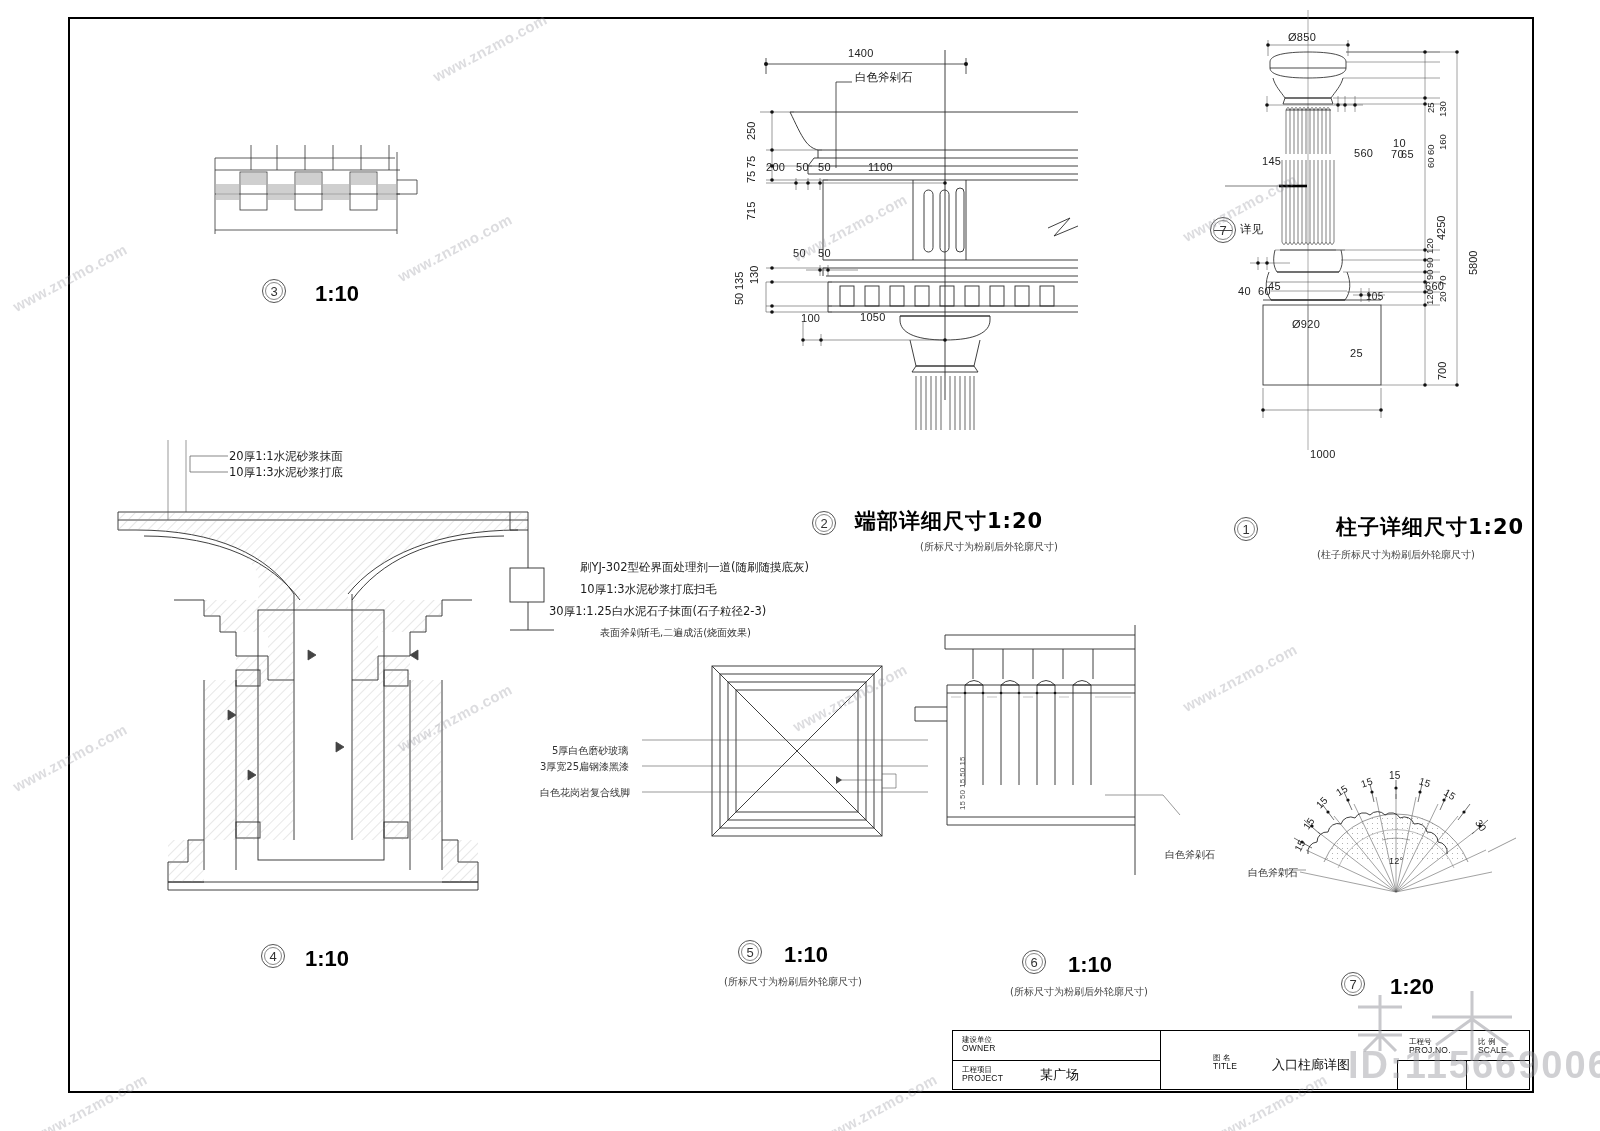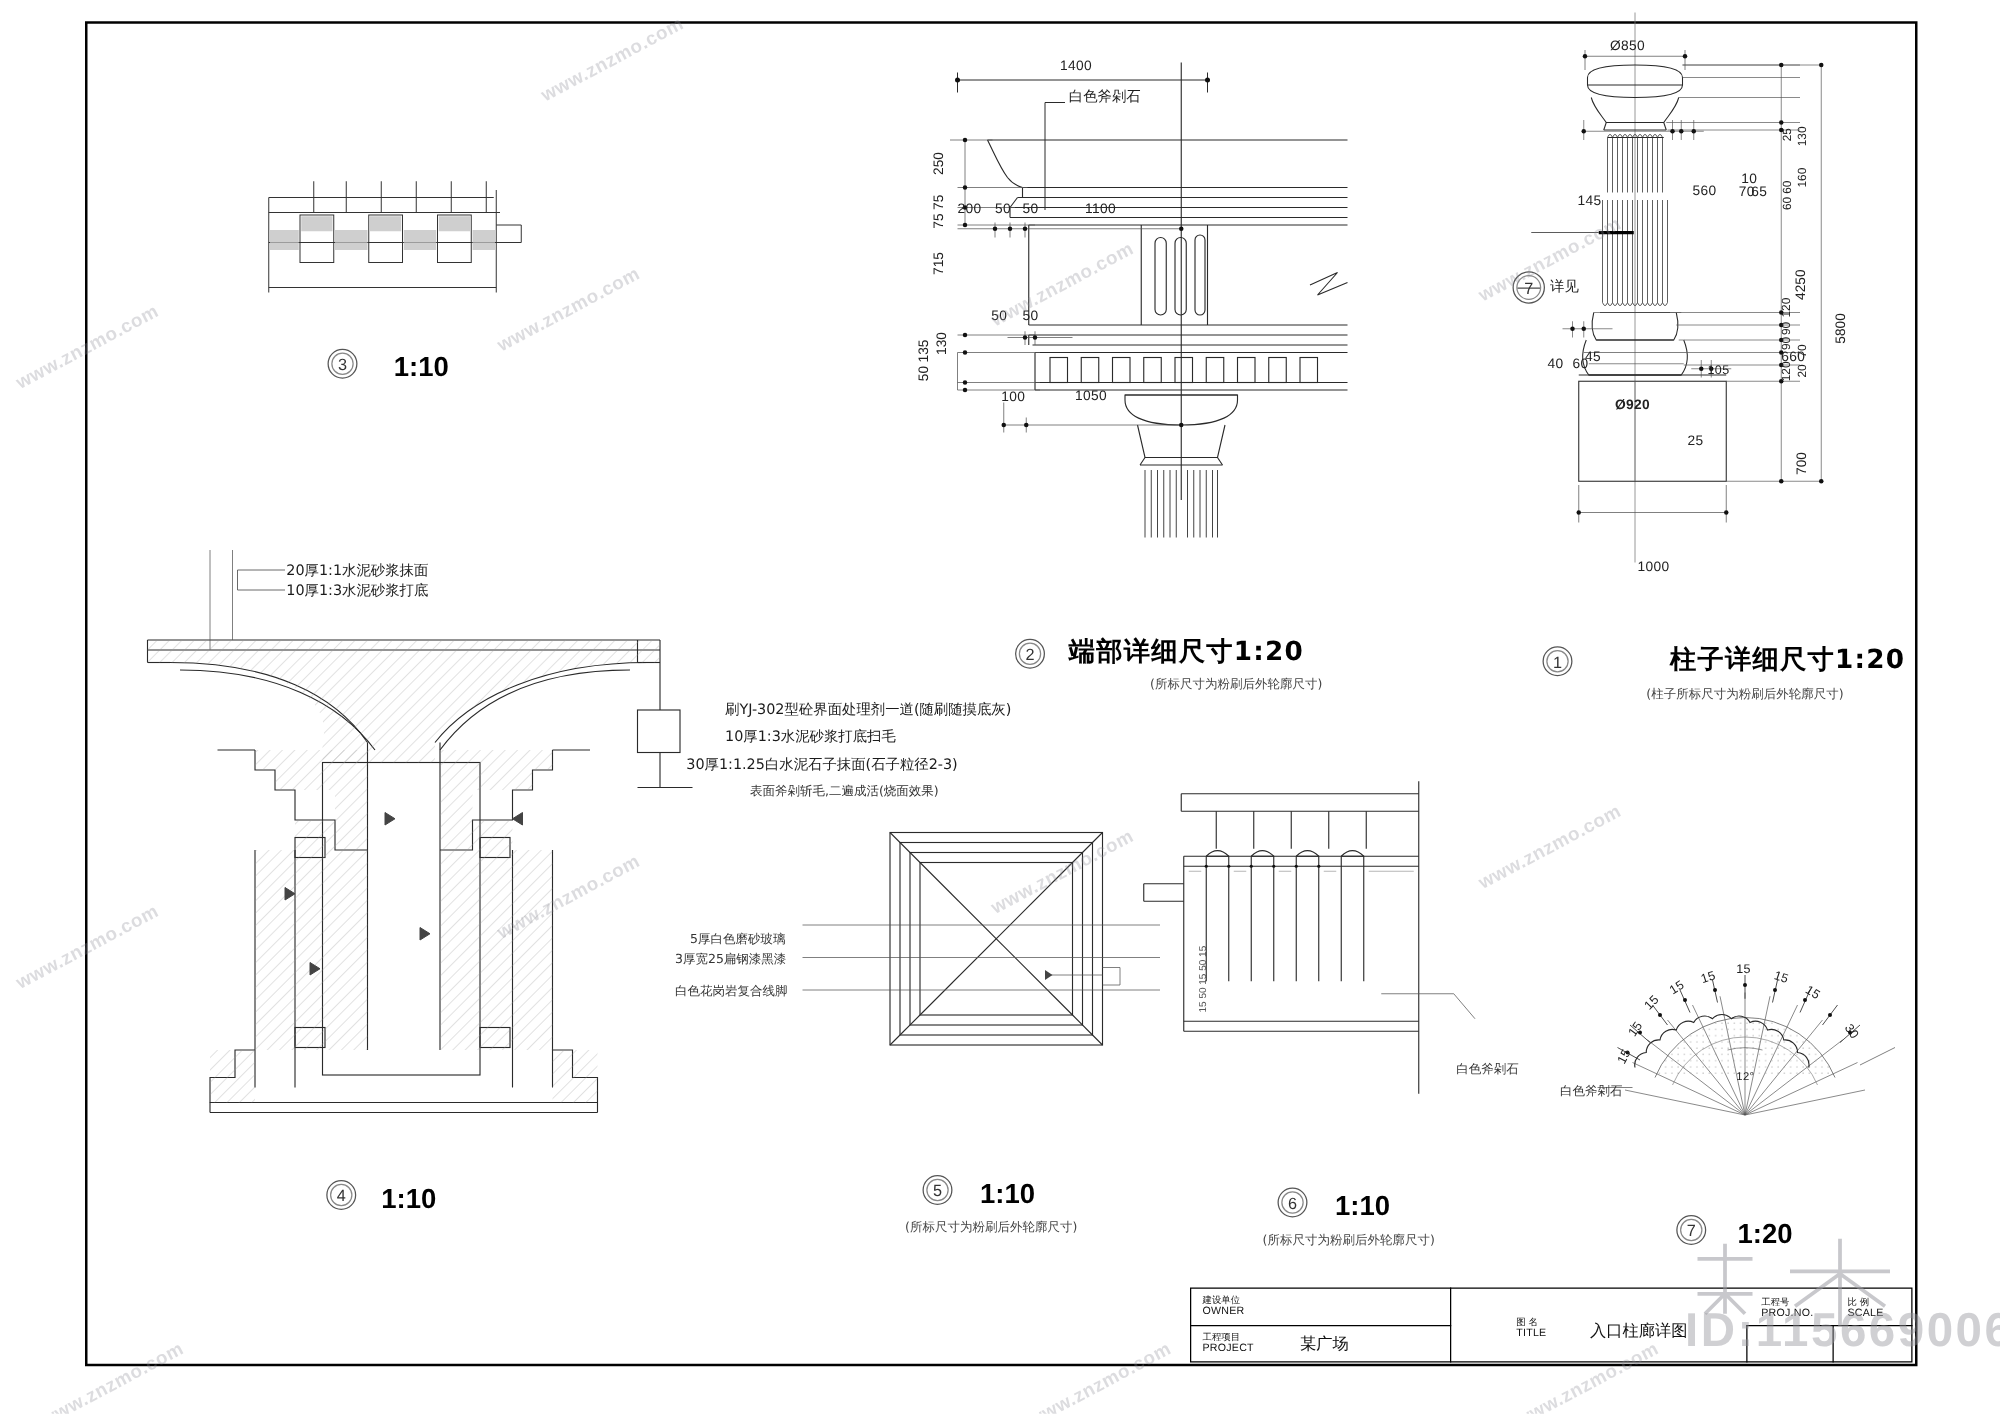--- a/index.html
+++ b/index.html
@@ -376,21 +376,21 @@
   <div class="txt dimv" style="left:1425px;top:113px;font-size:9.5px;">25</div>
   <div class="txt dimv" style="left:1437px;top:150px;font-size:9.5px;">160</div>
   <div class="txt dimv" style="left:1425px;top:155px;font-size:9.5px;">60</div>
   <div class="txt dimv" style="left:1425px;top:168px;font-size:9.5px;">60</div>
   <div class="txt dimv" style="left:1435px;top:240px;">4250</div>
   <div class="txt dimv" style="left:1467px;top:275px;">5800</div>
   <div class="txt dim" style="left:1268px;top:280px;">45</div>
   <div class="txt dim" style="left:1387px;top:280px;padding-left:38px;">660</div>
   <div class="txt dim" style="left:1238px;top:285px;">40</div>
   <div class="txt dim" style="left:1258px;top:285px;">60</div>
-  <div class="txt dim" style="left:1292px;top:318px;font-weight:bold;">Ø920</div>
+  <div class="txt dim" style="left:1292px;top:318px;">Ø920</div>
   <div class="txt dimv" style="left:1424px;top:254px;font-size:9.5px;">120</div>
   <div class="txt dimv" style="left:1424px;top:268px;font-size:9.5px;">90</div>
   <div class="txt dimv" style="left:1424px;top:280px;font-size:9.5px;">90</div>
   <div class="txt dimv" style="left:1437px;top:286px;font-size:9.5px;">70</div>
   <div class="txt dimv" style="left:1437px;top:302px;font-size:9.5px;">20</div>
   <div class="txt dimv" style="left:1424px;top:305px;font-size:9.5px;">120</div>
   <div class="txt dim" style="left:1366px;top:291px;font-size:10px;">105</div>
   <div class="txt dim" style="left:1350px;top:347px;">25</div>
   <div class="txt dimv" style="left:1436px;top:380px;">700</div>
   <div class="txt dim" style="left:1310px;top:448px;">1000</div>

